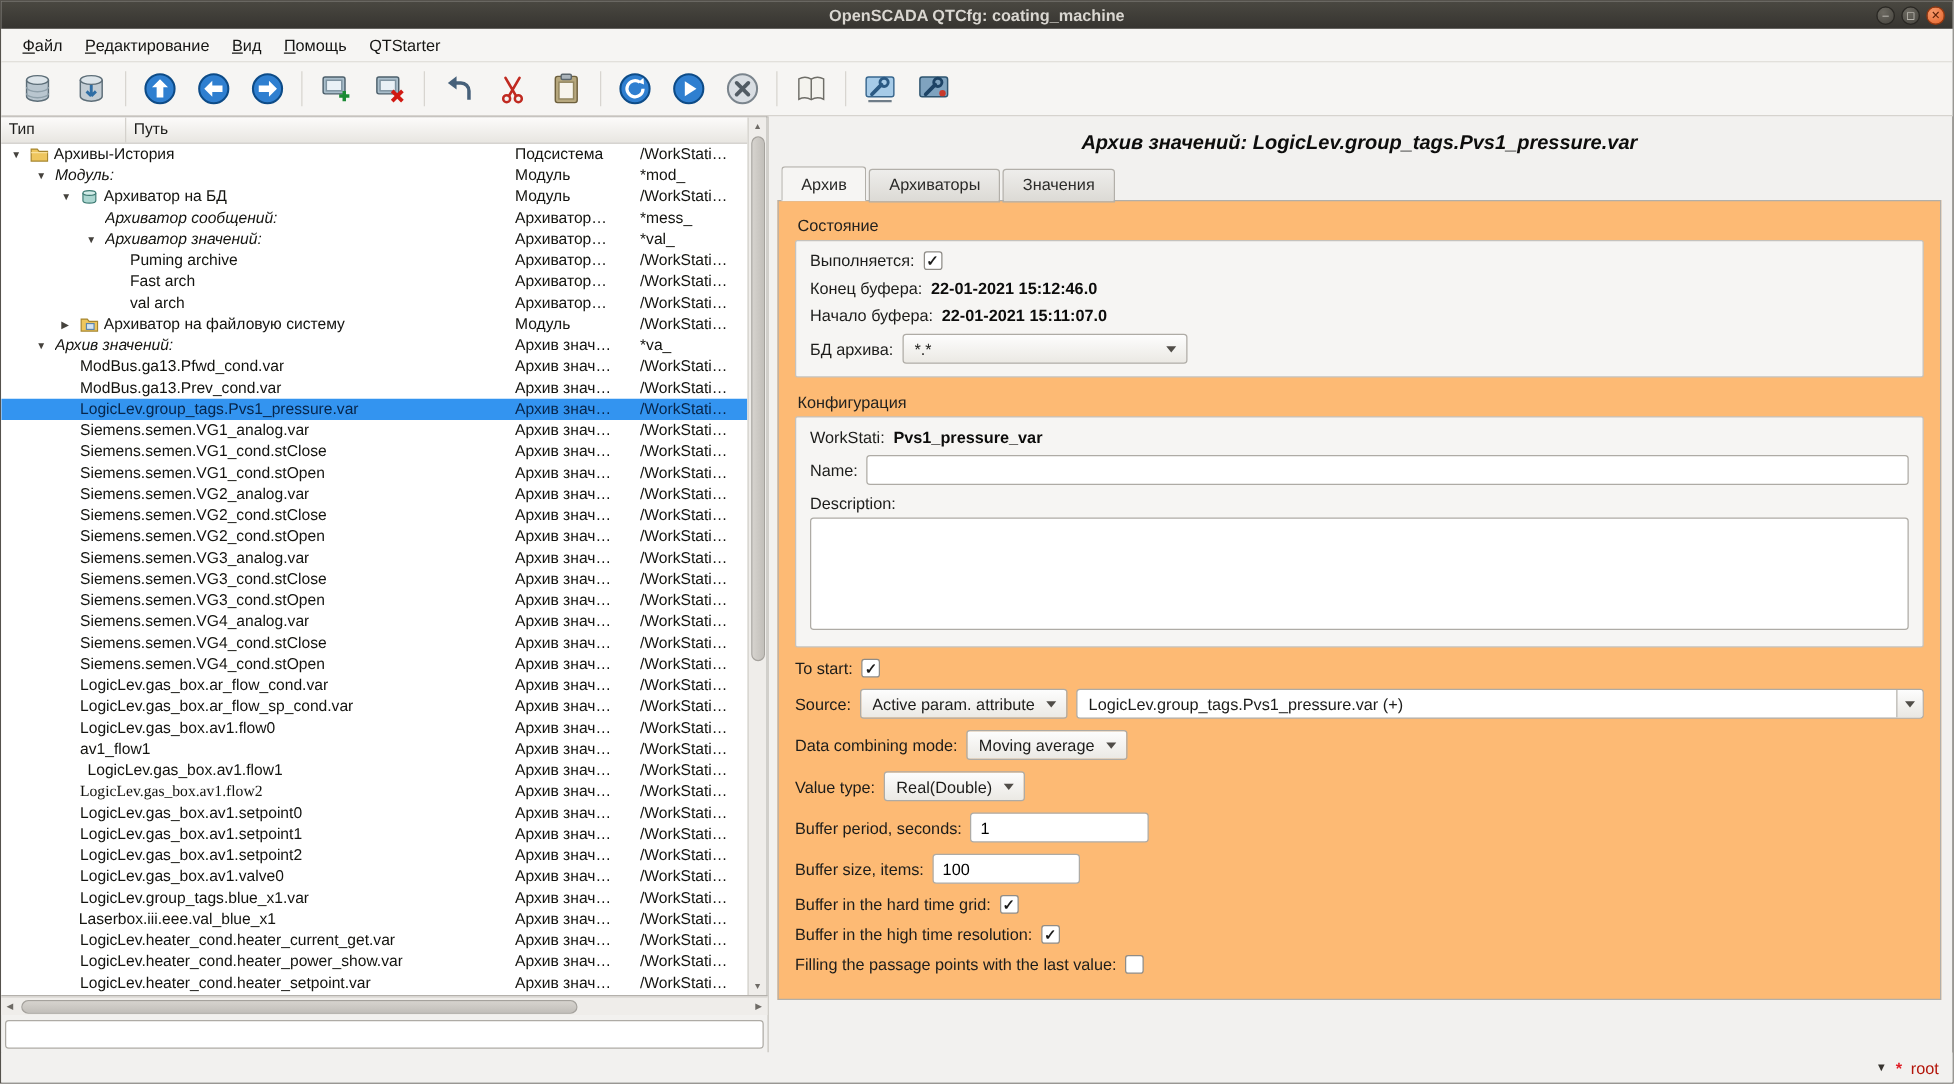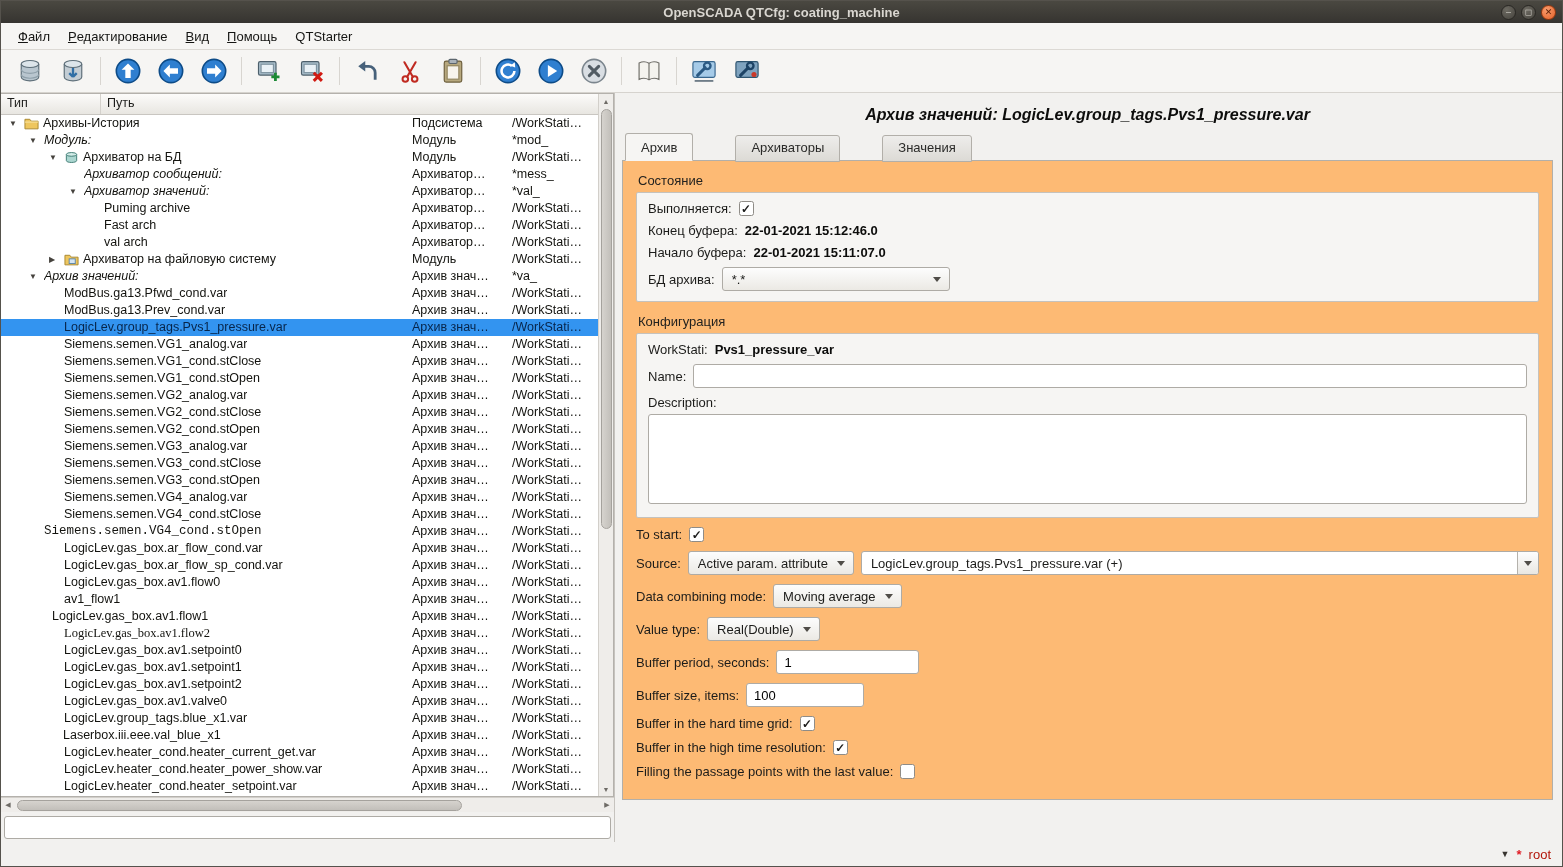--- a/index.html
+++ b/index.html
@@ -59,21 +59,21 @@
   .hscroll { height:15px; flex:none; background:#efedea; border-top:1px solid #d2cfca; display:flex; align-items:center; }
   .hthumb { height:11px; width:445px; margin:0 2px; background:linear-gradient(#d6d3ce,#c2bfba); border:1px solid #a5a29d; border-radius:6px; flex:none; }
   .hsp { flex:1; }
 
   .cmd-row { height:30px; flex:none; display:flex; align-items:center; padding:0 3px; }
   .cmd-input { flex:1; height:23px; border:1px solid #aeaba5; border-radius:3px; background:#fff; padding:0 6px; font:13px "Liberation Sans",sans-serif; }
 
   
   .right-pane { flex:1; display:flex; flex-direction:column; min-width:0; padding:0 9px 0 7px; }
   .panel-title { text-align:center; font-size:16px; font-weight:bold; font-style:italic; margin:13px 0 9px; color:#0d0d0c; }
-  .tab-bar { display:flex; padding-left:3px; position:relative; z-index:2;gap:40px; }
+  .tab-bar { display:flex; padding-left:3px; position:relative; z-index:2; }
   .tab { padding:4px 15px 5px; font-size:13px; border:1px solid #b2afa9; background:linear-gradient(#eeedeb,#dcdad5);
          margin-right:2px; border-radius:3px 3px 0 0; position:relative; top:2px; color:#2a2a28; }
   .tab.active { background:#f6f5f3; top:0; padding-top:6px; border-bottom:1px solid #f6f5f3; margin-bottom:-1px; z-index:3; }
   .tab-frame { border:1px solid #b2afa9; background:#fdba74; height:640px; flex:none; padding:11px 13px; overflow:hidden; position:relative; z-index:1; }
 
   .sect-label { font-size:13px; margin:1px 0 4px 2px; color:#23221f; }
   .mt12 { margin-top:12px; }
   .gbox { border:1px solid #c5c2bd; border-radius:2px; padding:8px 11px 10px; background:#f6f5f3; }
   .frow { display:flex; align-items:center; gap:7px; font-size:13px; min-width:0; }
   .gbox .frow + .frow { margin-top:7px; }
@@ -485,21 +485,21 @@
               </div>
               <div class="trow">
                 <div class="tcell tname" style="padding-left: 46px;">
                   <span class="expander"></span>
                   <span class="tlabel">Siemens.semen.VG4_cond.stClose</span>
                 </div>
                 <div class="tcell ttype">Архив знач…</div>
                 <div class="tcell tpath">/WorkStati…</div>
               </div>
               <div class="trow">
-                <div class="tcell tname" style="padding-left: 26px; font-family: Liberation Mono, monospace;">
+                <div class="tcell tname" style="padding-left: 46px;">
                   <span class="expander"></span>
                   <span class="tlabel">Siemens.semen.VG4_cond.stOpen</span>
                 </div>
                 <div class="tcell ttype">Архив знач…</div>
                 <div class="tcell tpath">/WorkStati…</div>
               </div>
               <div class="trow">
                 <div class="tcell tname" style="padding-left: 46px;">
                   <span class="expander"></span>
                   <span class="tlabel">LogicLev.gas_box.ar_flow_cond.var</span>
@@ -525,21 +525,21 @@
               </div>
               <div class="trow">
                 <div class="tcell tname" style="padding-left: 46px;">
                   <span class="expander"></span>
                   <span class="tlabel">av1_flow1</span>
                 </div>
                 <div class="tcell ttype">Архив знач…</div>
                 <div class="tcell tpath">/WorkStati…</div>
               </div>
               <div class="trow">
-                <div class="tcell tname" style="padding-left: 34px; text-align: center;">
+                <div class="tcell tname" style="padding-left: 52px; text-align: center;">
                   <span class="expander"></span>
                   <span class="tlabel">LogicLev.gas_box.av1.flow1</span>
                 </div>
                 <div class="tcell ttype">Архив знач…</div>
                 <div class="tcell tpath">/WorkStati…</div>
               </div>
               <div class="trow">
                 <div class="tcell tname" style="padding-left: 46px; font-family: Liberation Serif, serif;">
                   <span class="expander"></span>
                   <span class="tlabel">LogicLev.gas_box.av1.flow2</span>

